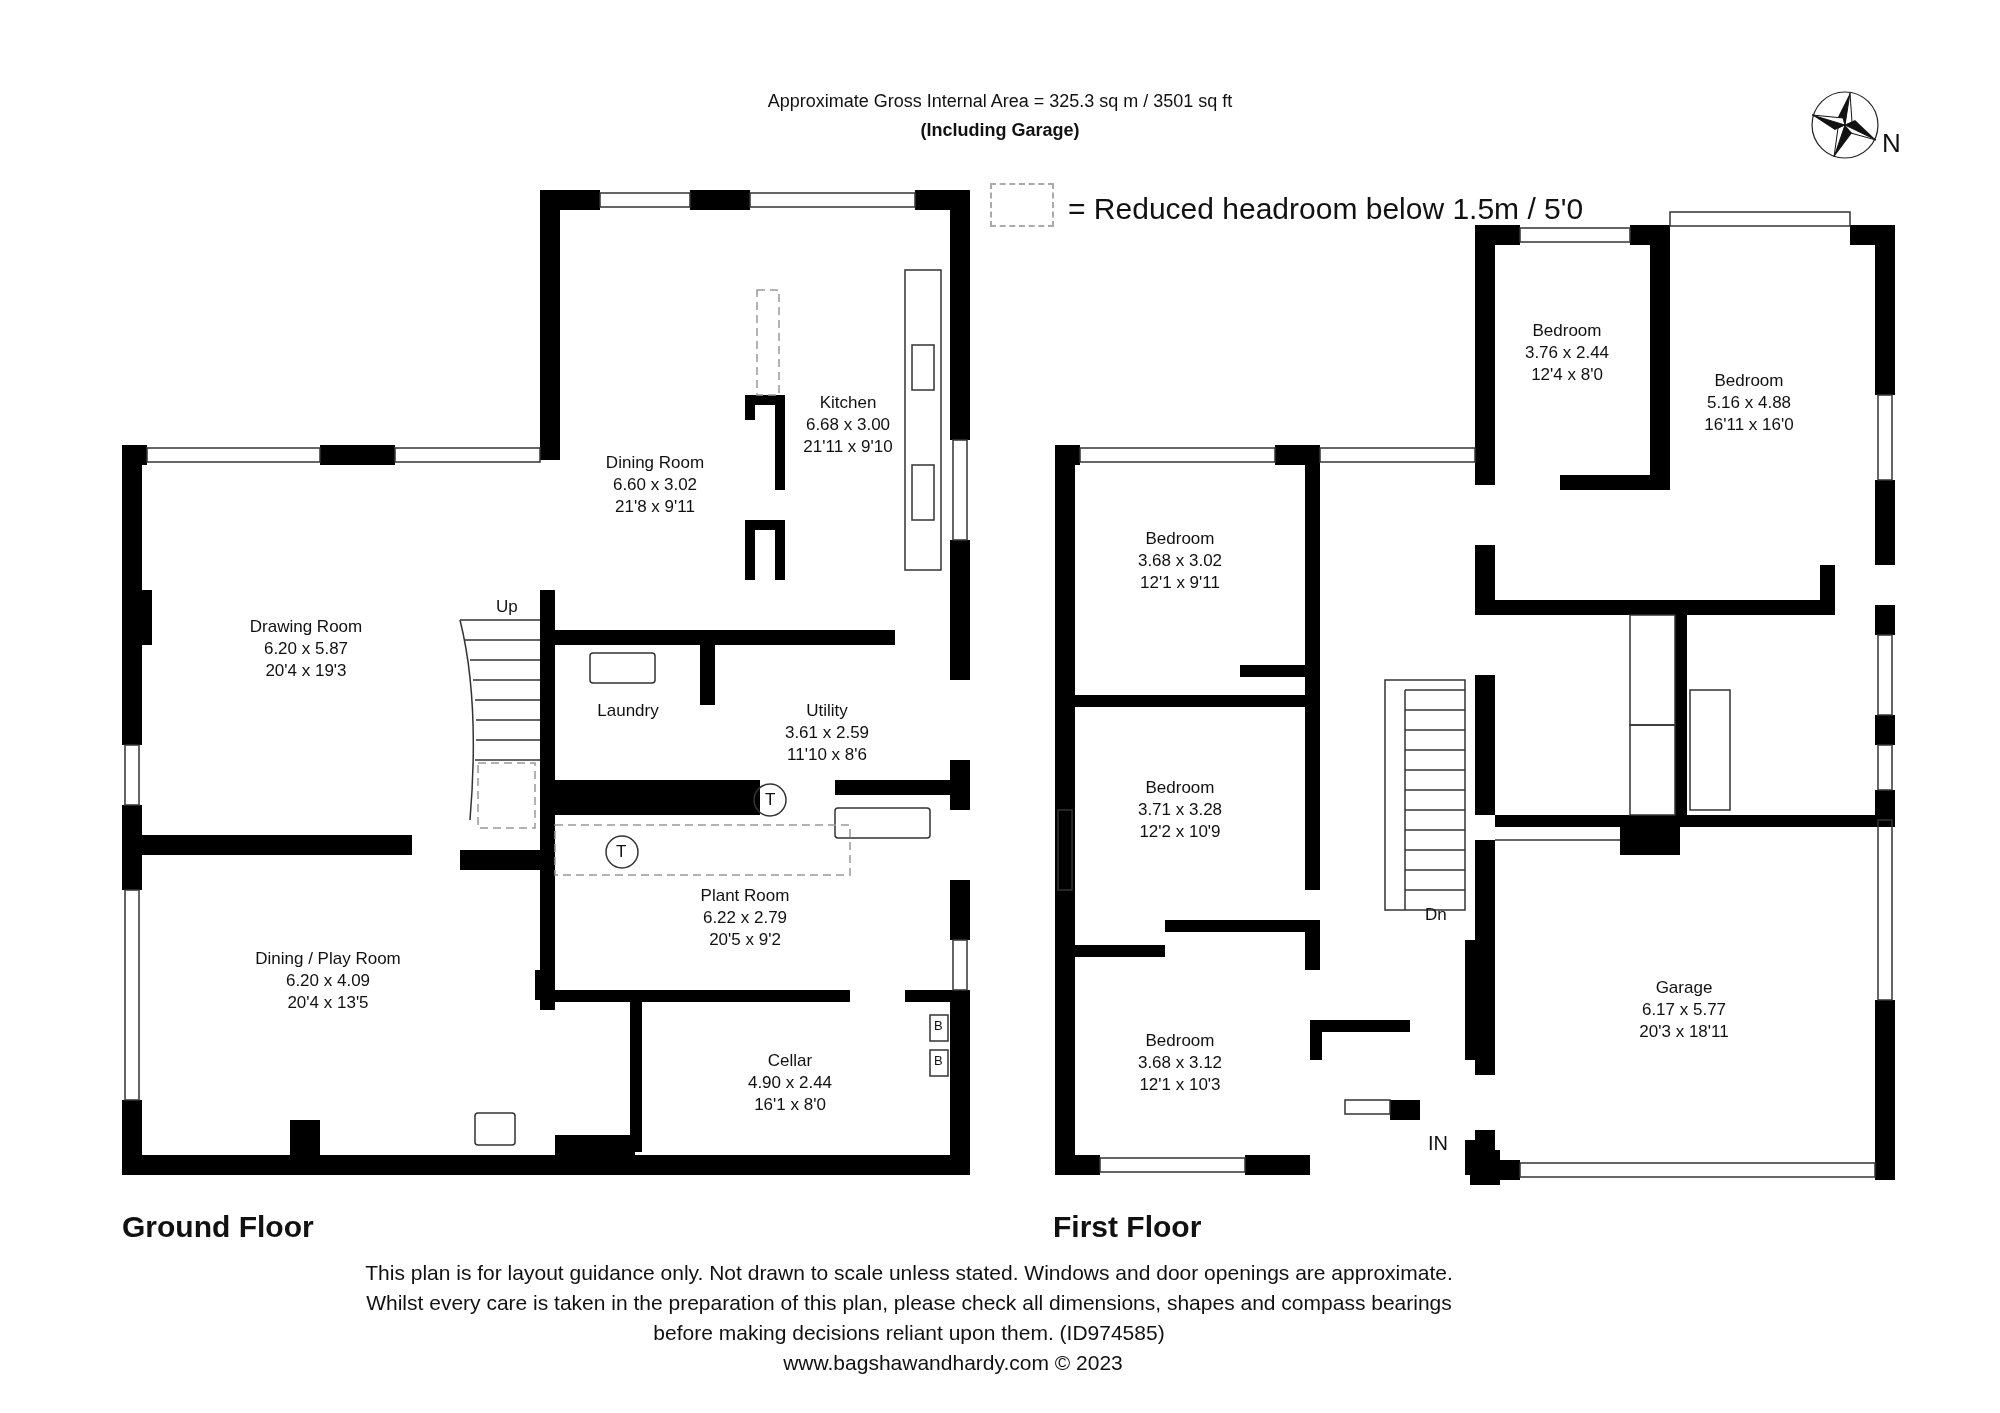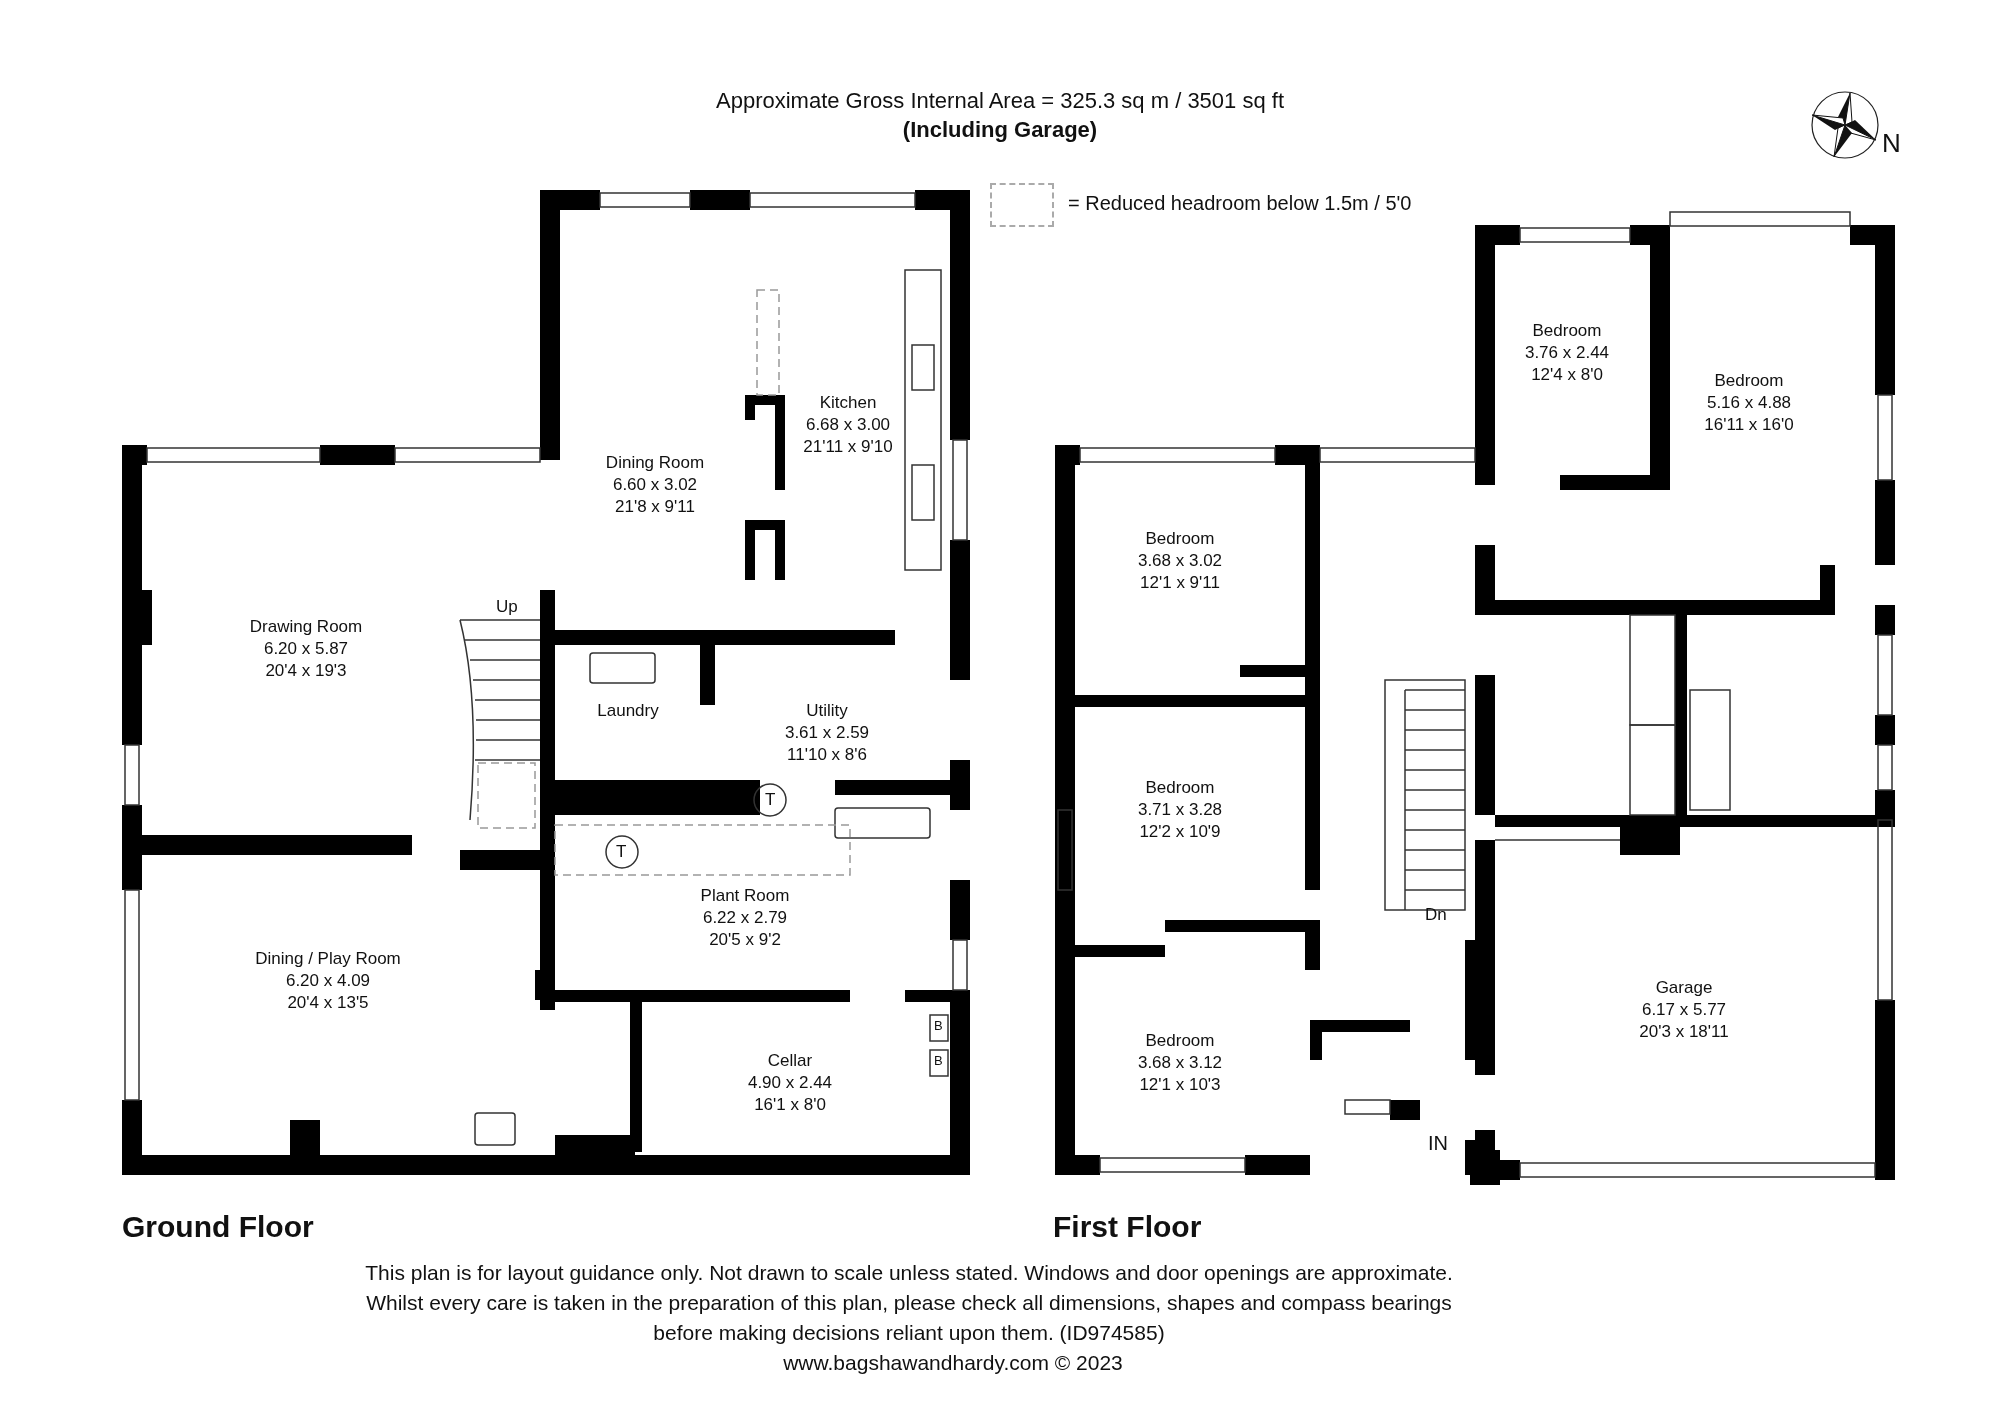--- a/index.html
+++ b/index.html
@@ -1,20 +1,20 @@
 <!DOCTYPE html>
 <html><head>
 <meta charset="utf-8">
 <style>
   html,body{margin:0;padding:0;background:#fff;}
   body{width:2000px;height:1413px;position:relative;overflow:hidden;font-family:"Liberation Sans",sans-serif;color:#111;}
   .abs{position:absolute;}
-  .hdr{left:0;width:2000px;text-align:center;font-size:22px;line-height:28px;}
+  .hdr{left:0;width:2000px;text-align:center;font-size:18px;line-height:28px;}
   .legend-box{left:990px;top:183px;width:64px;height:44px;border:2px dashed #aaa;box-sizing:border-box;}
-  .legend-text{left:1068px;top:192px;font-size:20px;}
+  .legend-text{left:1068px;top:192px;font-size:30px;}
   .floor-title{font-size:30px;font-weight:bold;}
   .disc{left:0;width:1818px;text-align:center;font-size:21px;line-height:30px;}
   .room{text-align:center;font-size:17px;line-height:22px;white-space:nowrap;transform:translateX(-50%);}
   .lbl{font-size:17px;white-space:nowrap;}
   svg.plan{position:absolute;left:0;top:0;}
   .compass{left:1810px;top:90px;}
   .compassN{left:1882px;top:128px;font-size:26px;}
 </style>
 </head>
 <body>

